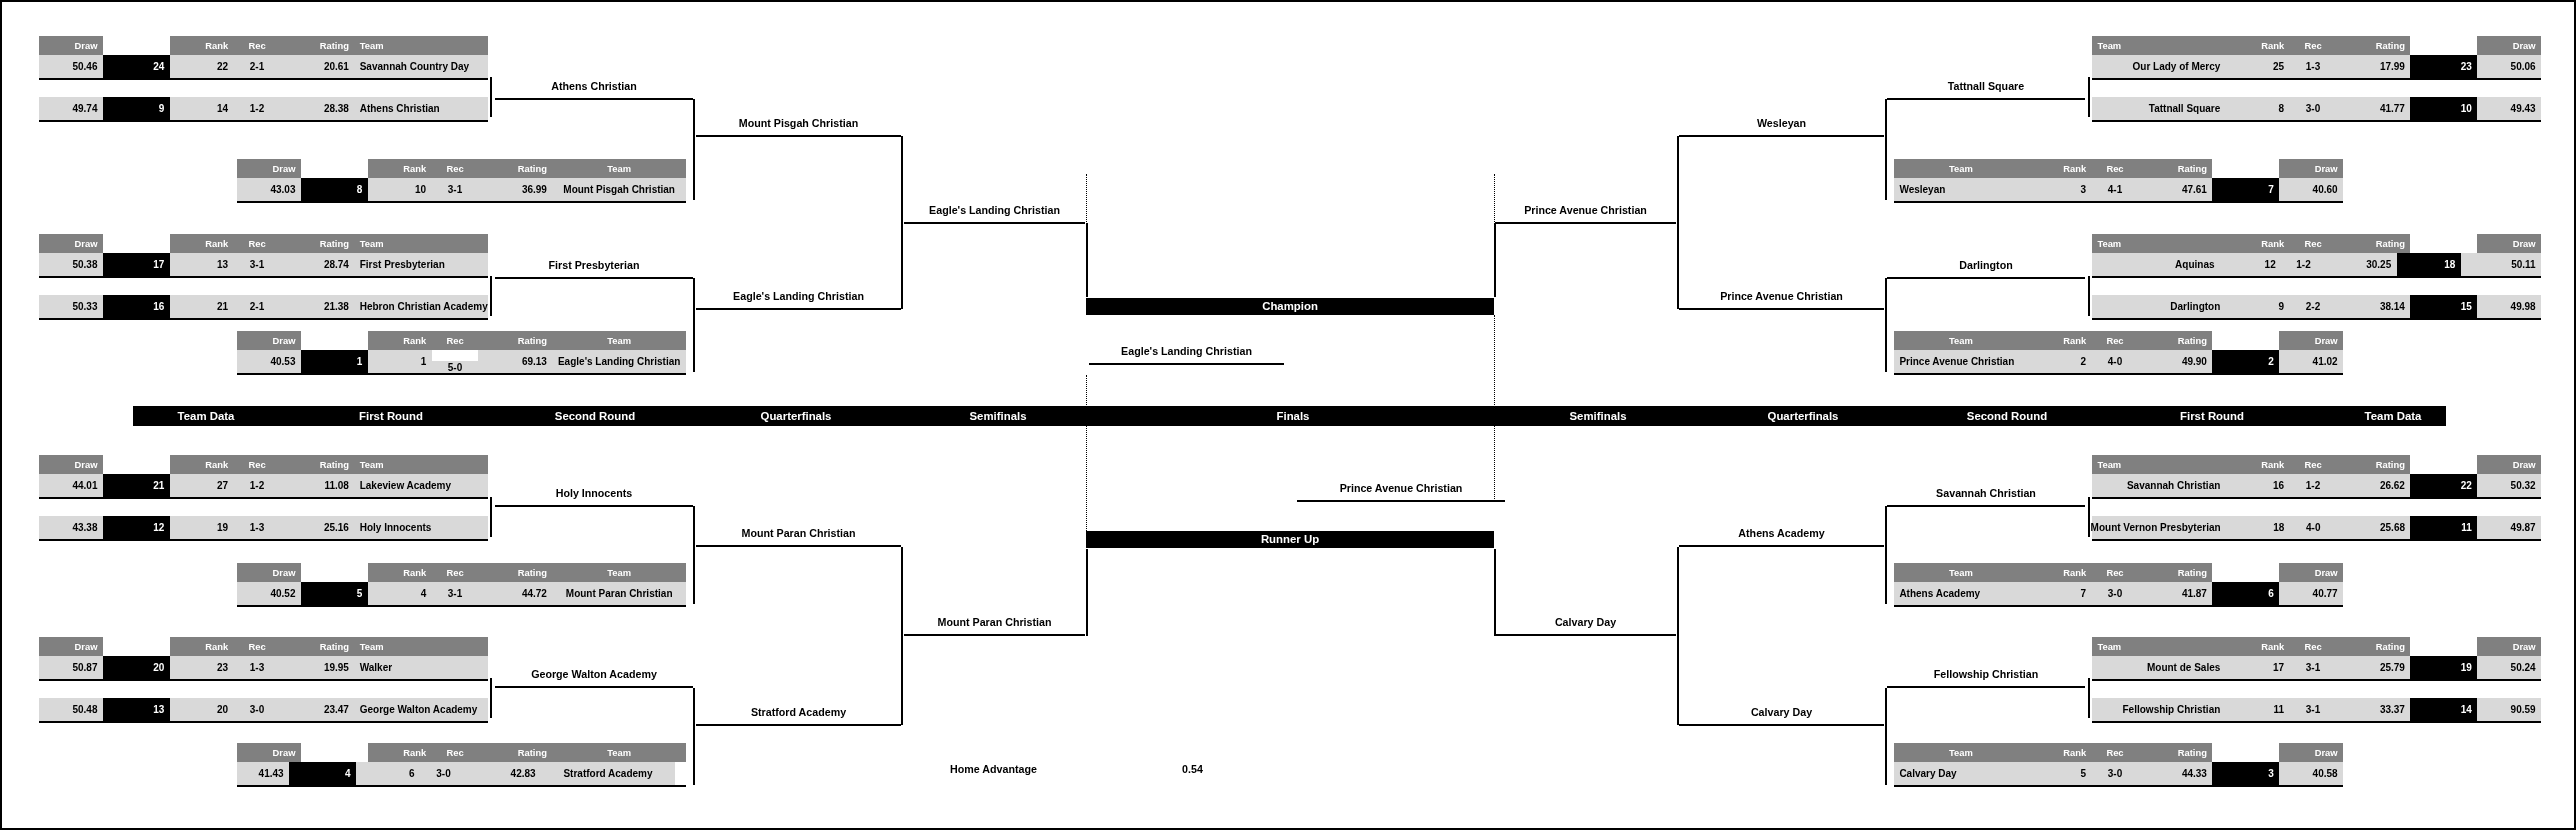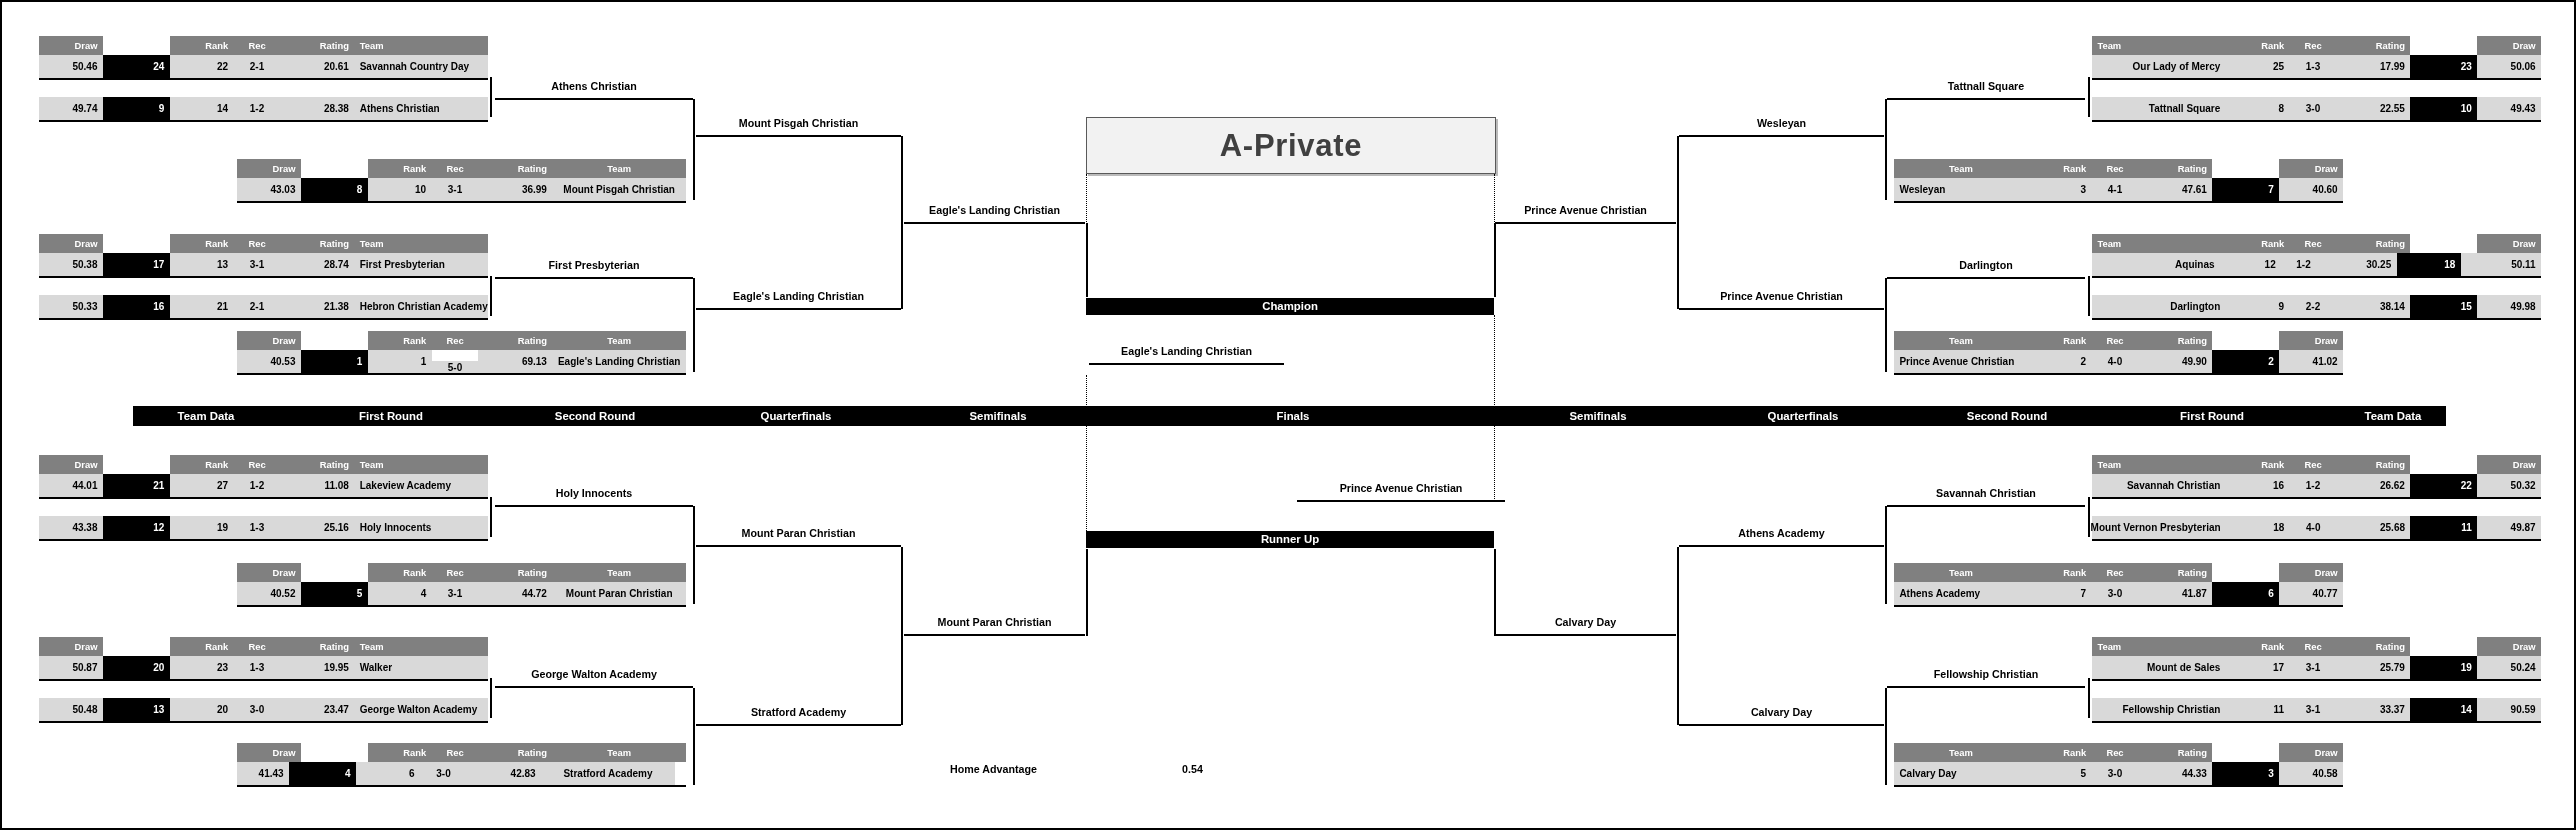--- a/index.html
+++ b/index.html
@@ -27,23 +27,20 @@
   .dcell.seed{background:#000;color:#fff;}
   .al{justify-content:flex-start;padding-left:5.4px;}
   .ar{justify-content:flex-end;padding-right:5.4px;}
   .ac{justify-content:center;}
   .home-adv{position:absolute;top:761px;font-size:10.7px;font-weight:bold;color:#000;}
 </style>
 </head>
 <body>
 
 <div class="canvas">
-  <div class="title-box">
-    <span>A-Private</span>
-  </div>
 
   <div class="round-bar" id="roundBar">
       <span class="round-label" style="left: 73px;">Team Data</span>
       <span class="round-label" style="left: 258px;">First Round</span>
       <span class="round-label" style="left: 462px;">Second Round</span>
       <span class="round-label" style="left: 663px;">Quarterfinals</span>
       <span class="round-label" style="left: 865px;">Semifinals</span>
       <span class="round-label" style="left: 1160px;">Finals</span>
       <span class="round-label" style="left: 1465px;">Semifinals</span>
       <span class="round-label" style="left: 1670px;">Quarterfinals</span>
@@ -254,21 +251,21 @@
           <div class="tcell dcell ac" style="width: 47px;">1-3</div>
           <div class="tcell dcell ar" style="width: 74px;">17.99</div>
           <div class="tcell dcell seed ar" style="width: 67px;">23</div>
           <div class="tcell dcell ar" style="width: 64px;">50.06</div>
         </div>
         <div class="tgap"></div>
         <div class="trow">
           <div class="tcell dcell ar" style="width: 134px;">Tattnall Square</div>
           <div class="tcell dcell ar" style="width: 64px;">8</div>
           <div class="tcell dcell ac" style="width: 47px;">3-0</div>
-          <div class="tcell dcell ar" style="width: 74px;">22.55</div>
+          <div class="tcell dcell ar" style="width: 74px;">41.77</div>
           <div class="tcell dcell seed ar" style="width: 67px;">10</div>
           <div class="tcell dcell ar" style="width: 64px;">49.43</div>
         </div>
       </div>
       <div class="ttable" style="left: 1892px; top: 157px;">
         <div class="thead">
           <div class="tcell hcell ac" style="width: 134px;">Team</div>
           <div class="tcell hcell ar" style="width: 64px;">Rank</div>
           <div class="tcell hcell ac" style="width: 47px;">Rec</div>
           <div class="tcell hcell ar" style="width: 74px;">Rating</div>

